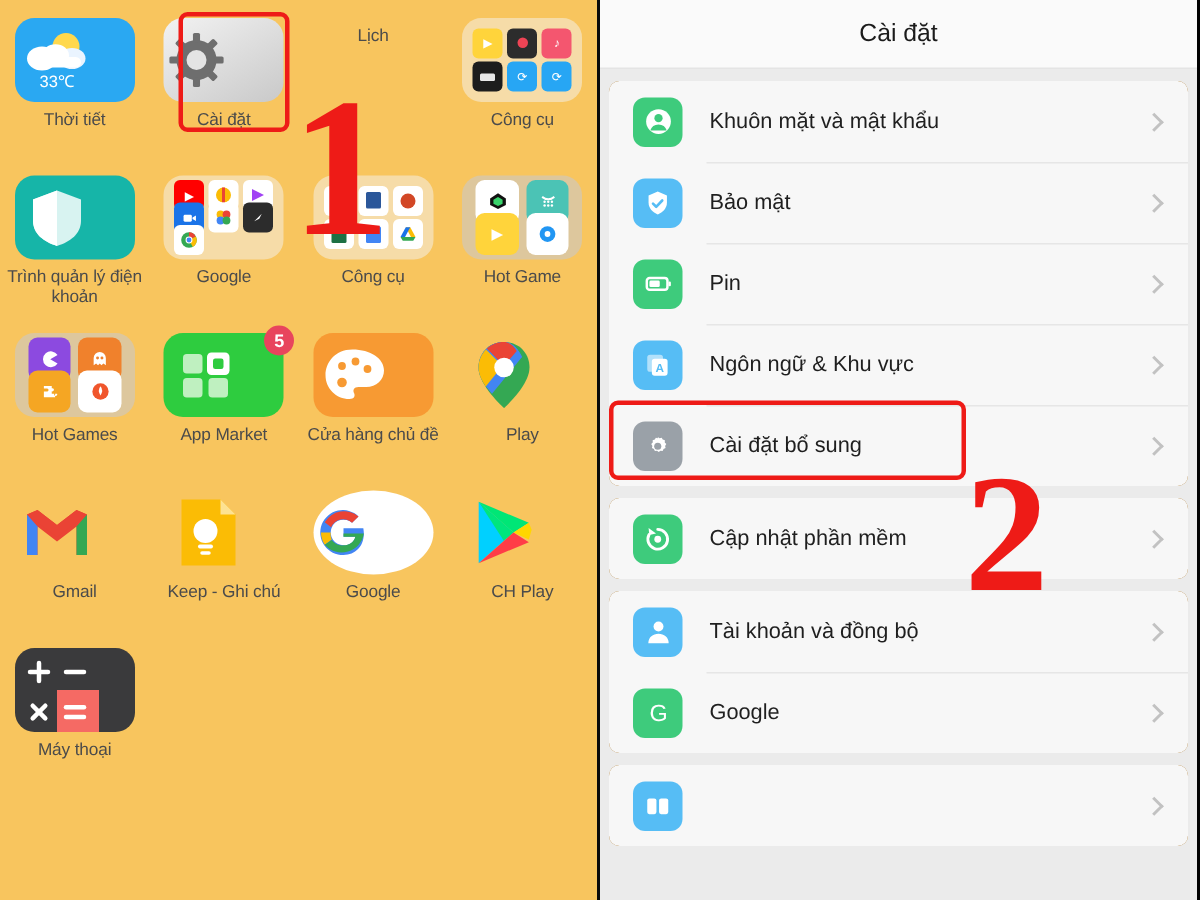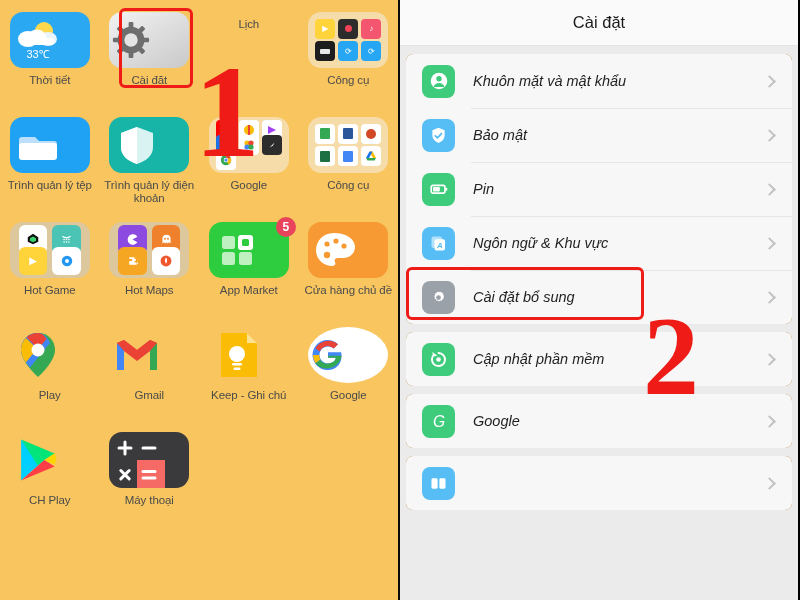--- a/index.html
+++ b/index.html
@@ -106,21 +106,20 @@
   #settings-title {
     font-size: 16.5px;
     color: #1b1b1b;
   }
   #settings-list { padding: 0; }
   .group {
     background: #a16207;
     margin: 8px 6px;
     border-radius: 7px;
     overflow: hidden;
-    font-style: italic;
   }
   .row {
     display: flex;
     align-items: center;
     height: 54px;
     padding: 0 10px 0 16px;
     position: relative;
     background: #f7f7f7;
   }
   .row + .row::before {
@@ -233,31 +232,20 @@
             <div class="mini" style="background:#1d1d1d;">
               <span style="width:10px;height:5px;background:#e8e8e8;display:block;border-radius:1px;"></span>
             </div>
             <div class="mini" style="background:#27a6f4;">⟳</div>
             <div class="mini" style="background:#27a6f4;">⟳</div>
           </div>
         </div>
         <div class="app-label">Công cụ</div>
       </div>
 
-      <div class="app">
-        <div class="icon-wrap">
-          <div class="app-icon" style="background:#1fa2f3;">
-            <svg viewBox="0 0 56 56" width="56" height="56">
-              <path d="M12 20 h13 l4 4 h15 a3 3 0 0 1 3 3 v12 a3 3 0 0 1 -3 3 H12 a3 3 0 0 1 -3 -3 V23 a3 3 0 0 1 3 -3z" fill="#bcdffc"></path>
-              <path d="M12 26 h32 a3 3 0 0 1 3 3 v11 a3 3 0 0 1 -3 3 H12 a3 3 0 0 1 -3 -3 V29 a3 3 0 0 1 3 -3z" fill="#ffffff"></path>
-            </svg>
-          </div>
-        </div>
-        <div class="app-label">Trình quản lý tệp</div>
-      </div>
 
       <div class="app">
         <div class="icon-wrap">
           <div class="app-icon" style="background:#16b5a8;">
             <svg viewBox="0 0 56 56" width="56" height="56">
               <path d="M28 10 L44 16 V30 c0 9-7 14-16 17 -9-3-16-8-16-17 V16 z" fill="#d8f3f1"></path>
               <path d="M28 10 L28 47 c-9-3-16-8-16-17 V16 z" fill="#ffffff"></path>
             </svg>
           </div>
         </div>
@@ -399,21 +387,21 @@
                 </svg>
             </div>
             <div class="mini" style="background:#ffffff;border-radius:6px;">
               <svg viewBox="0 0 16 16" width="14" height="14">
                   <circle cx="8" cy="8" r="6.2" fill="#f0562c"></circle>
                   <path d="M8 4 Q10.5 7 8 11 Q5.5 7 8 4z" fill="#fff"></path>
                 </svg>
             </div>
           </div>
         </div>
-        <div class="app-label">Hot Maps</div>
+        <div class="app-label">Hot Games</div>
       </div>
 
       <div class="app">
         <div class="icon-wrap">
           <div class="app-icon" style="background:#2ecc3f;">
             <svg viewBox="0 0 56 56" width="56" height="56">
               <rect x="13" y="14" width="13" height="13" rx="2.5" fill="#bff0c0"></rect>
               <rect x="13" y="30" width="13" height="13" rx="2.5" fill="#bff0c0"></rect>
               <rect x="30" y="30" width="13" height="13" rx="2.5" fill="#bff0c0"></rect>
               <rect x="29" y="13" width="15" height="15" rx="3" fill="#ffffff"></rect>
@@ -626,20 +614,30 @@
           </div>
           <div class="row-label">Cập nhật phần mềm</div>
           <div class="chev"></div>
         </div>
 
 
       </div>
 
       <div class="group">
 
+        <div class="row">
+          <div class="row-icon" style="background:#56bdf5;">
+            <svg viewBox="0 0 24 24" width="22" height="22">
+              <circle cx="12" cy="8.4" r="3.6" fill="#fff"></circle>
+              <path d="M4.6 20.5 c0-4.3 3.4-6.8 7.4-6.8 s7.4 2.5 7.4 6.8z" fill="#fff"></path>
+            </svg>
+          </div>
+          <div class="row-label">Tài khoản và đồng bộ</div>
+          <div class="chev"></div>
+        </div>
 
         <div class="row">
           <div class="row-icon" style="background:#3ecb7c;">
             <svg viewBox="0 0 24 24" width="22" height="22">
               <text x="12" y="18" font-size="17" fill="#fff" text-anchor="middle" font-family="Liberation Sans, sans-serif">G</text>
             </svg>
           </div>
           <div class="row-label">Google</div>
           <div class="chev"></div>
         </div>

